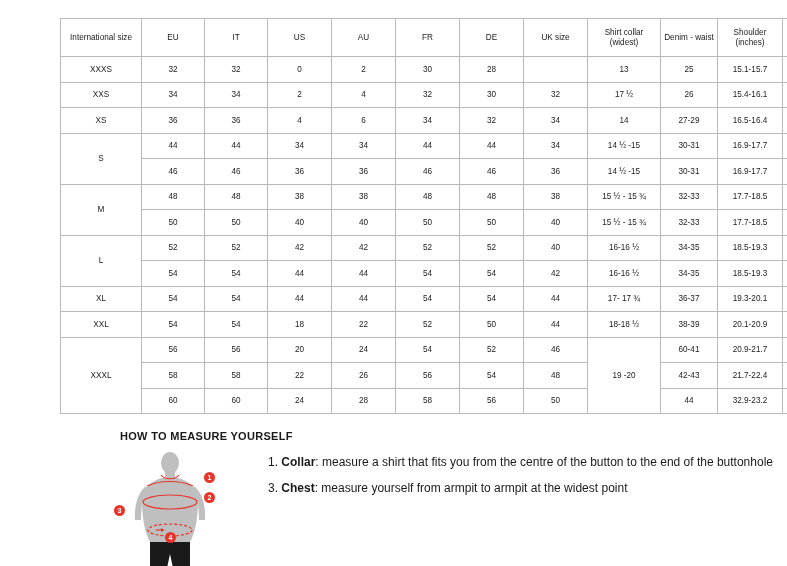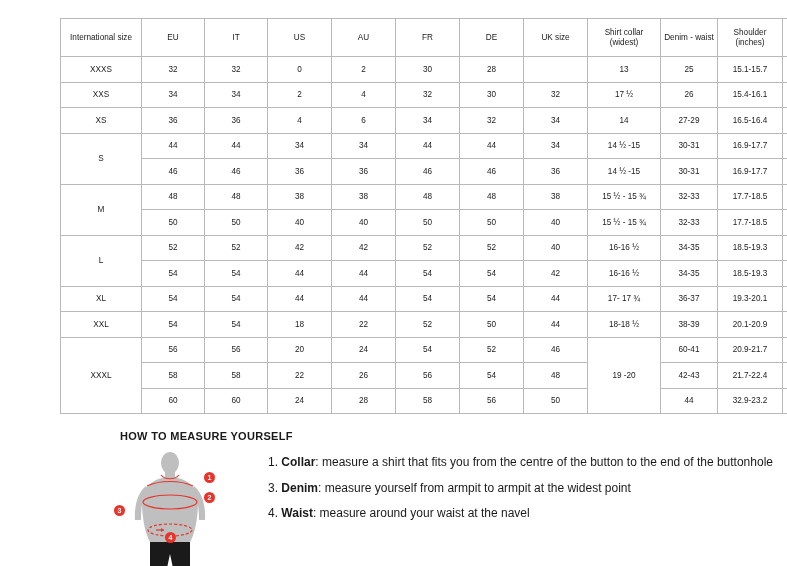--- a/index.html
+++ b/index.html
@@ -359,19 +359,18 @@
           <path d="M36 80 L44 80" stroke="#e8342a" stroke-width="1.2" fill="none"></path>
           <path d="M44 80 l-3 -2 l0 4 z" fill="#e8342a"></path>
         </svg>
         <div class="callout" style="left:84px; top:22px;">1</div>
         <div class="callout" style="left:84px; top:42px;">2</div>
         <div class="callout" style="left:-6px; top:55px;">3</div>
         <div class="callout" style="left:45px; top:82px;">4</div>
       </div>
       <ul class="measure-list" id="measure-list">
           <li><span>1. </span><b>Collar</b><span>: measure a shirt that fits you from the centre of the button to the end of the buttonhole</span></li>
-          <li><span>3. </span><b>Denim</b><span>: measure yourself from armpit to armpit at the widest point</span></li>
-          <li><span>4. </span><b>Waist</b><span>: measure around your waist at the navel</span></li>
+          <li><span>3. </span><b>Chest</b><span>: measure yourself from armpit to armpit at the widest point</span></li>
         </ul>
     </div>
   </div>
 
 </div>
 
 </body></html>

